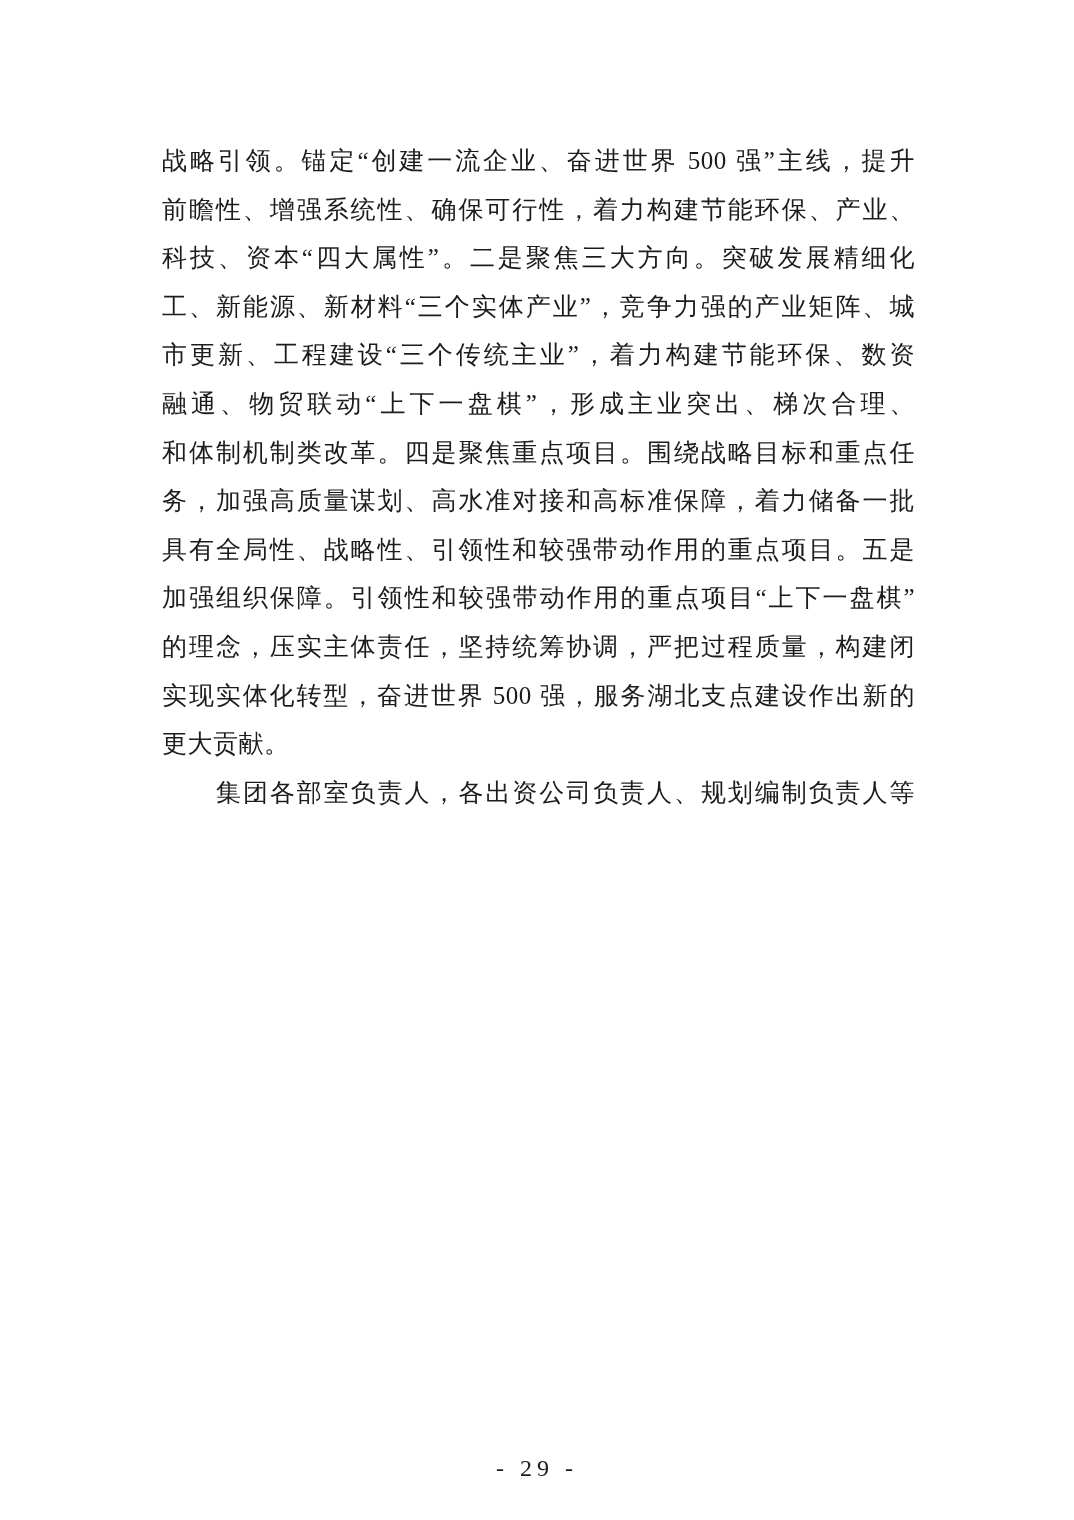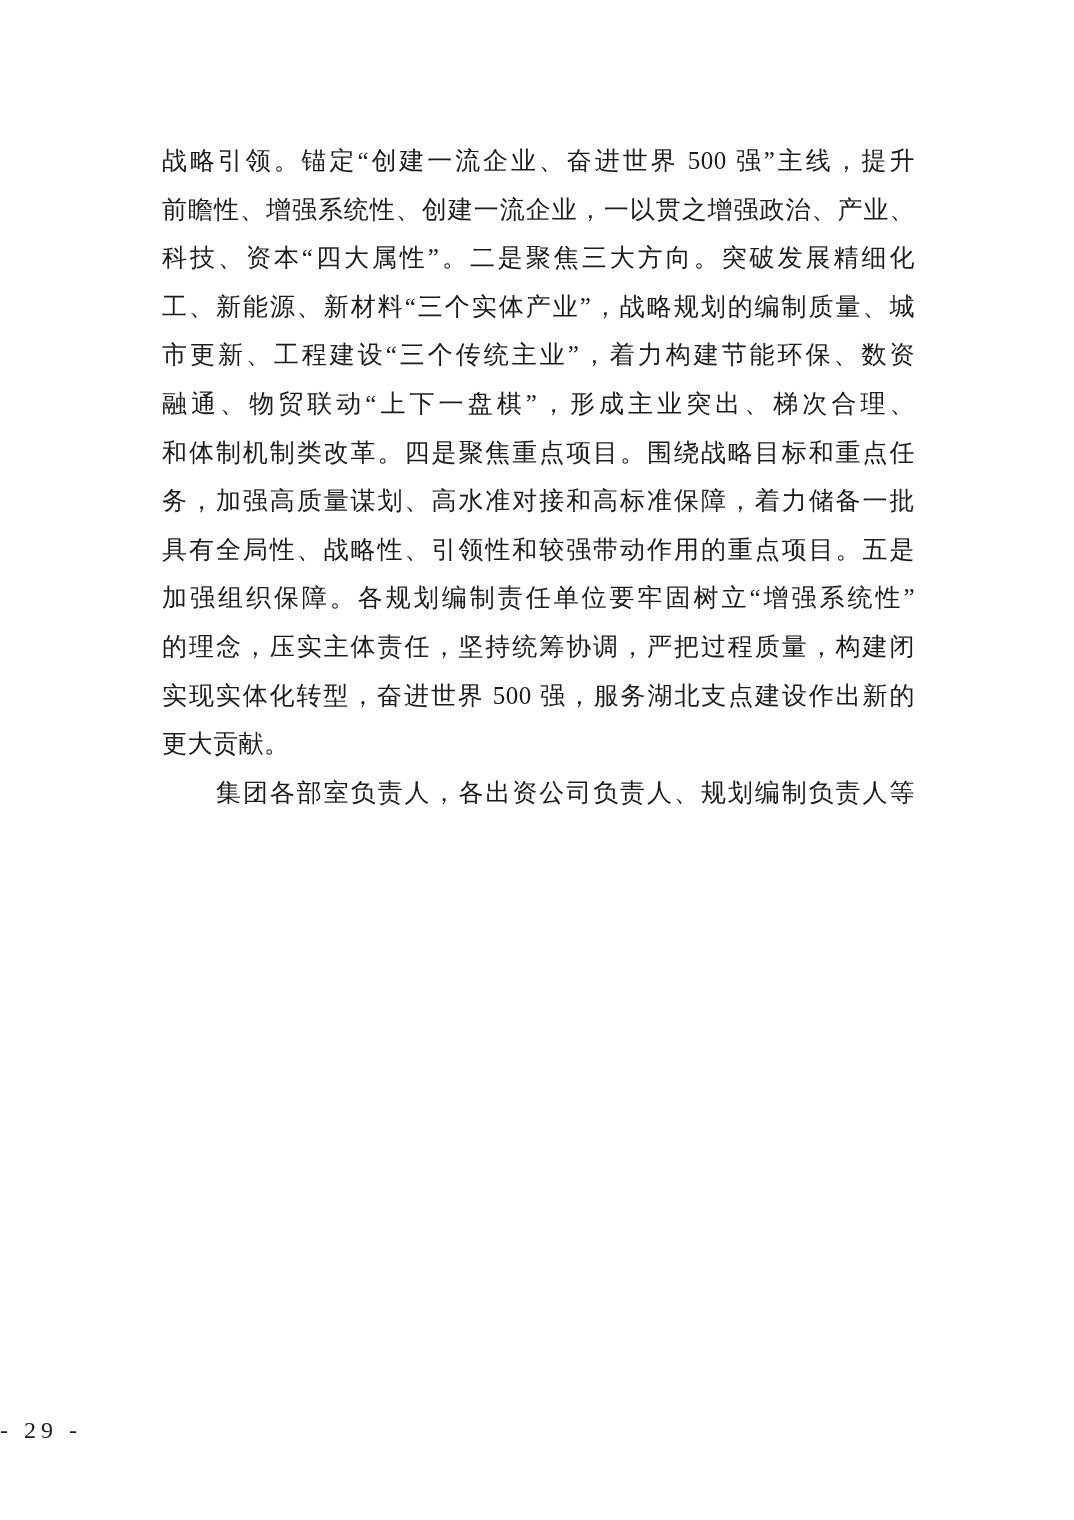--- a/index.html
+++ b/index.html
@@ -34,46 +34,47 @@
     white-space: normal;
     text-align: justify;
     text-align-last: justify;
     -moz-text-align-last: justify;
   }
   .line.indent {
     text-indent: 54px;
   }
   .footer {
     position: absolute;
-    top: 1406px;
+    top: 1444px;
     left: 0;
     width: 100%;
     height: 48px;
     line-height: 48px;
+    text-align: center;
     font-size: 24px;
     letter-spacing: 5px;
     color: #1c1c1c;
   }
 </style>
 </head>
 <body>
 
 <div class="page">
 
   <div class="text-block">
       <div class="line justify">战略引领。锚定“创建一流企业、奋进世界 500 强”主线，提升</div>
-      <div class="line justify">前瞻性、增强系统性、创建一流企业，一以贯之增强政治、产业、</div>
+      <div class="line justify">前瞻性、增强系统性、确保可行性，着力构建节能环保、产业、</div>
       <div class="line justify">科技、资本“四大属性”。二是聚焦三大方向。突破发展精细化</div>
-      <div class="line justify">工、新能源、新材料“三个实体产业”，战略规划的编制质量、城</div>
+      <div class="line justify">工、新能源、新材料“三个实体产业”，竞争力强的产业矩阵、城</div>
       <div class="line justify">市更新、工程建设“三个传统主业”，着力构建节能环保、数资</div>
       <div class="line justify">融通、物贸联动“上下一盘棋”，形成主业突出、梯次合理、</div>
       <div class="line justify">和体制机制类改革。四是聚焦重点项目。围绕战略目标和重点任</div>
       <div class="line justify">务，加强高质量谋划、高水准对接和高标准保障，着力储备一批</div>
       <div class="line justify">具有全局性、战略性、引领性和较强带动作用的重点项目。五是</div>
-      <div class="line justify">加强组织保障。各规划编制责任单位要牢固树立“增强系统性”</div>
+      <div class="line justify">加强组织保障。引领性和较强带动作用的重点项目“上下一盘棋”</div>
       <div class="line justify">的理念，压实主体责任，坚持统筹协调，严把过程质量，构建闭</div>
       <div class="line justify">实现实体化转型，奋进世界 500 强，服务湖北支点建设作出新的</div>
       <div class="line">更大贡献。</div>
       <div class="line justify indent">集团各部室负责人，各出资公司负责人、规划编制负责人等</div>
     </div>
 
   <div class="footer">- 29 -</div>
 
 </div>
 

